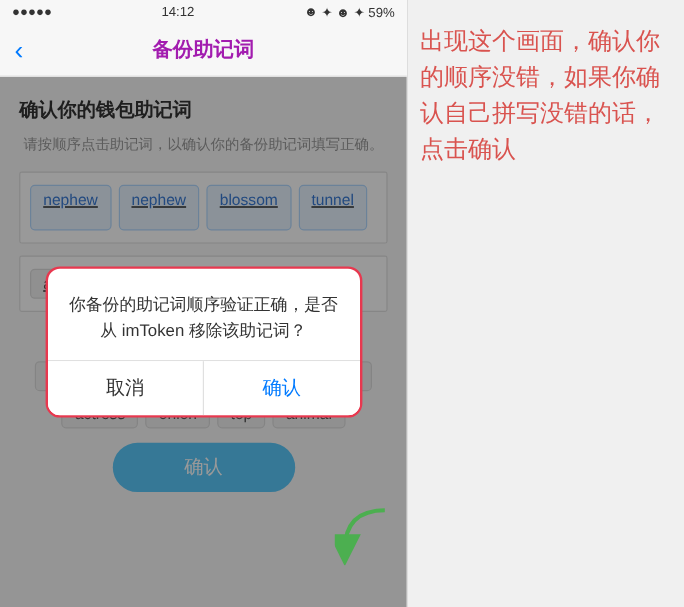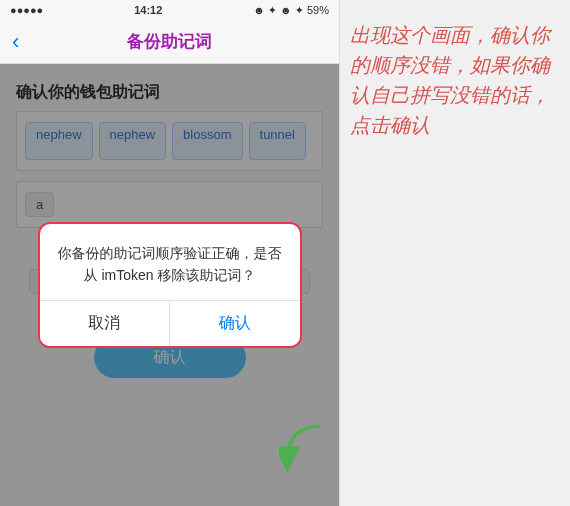--- a/index.html
+++ b/index.html
@@ -28,21 +28,21 @@
       background: #f7f7f7;
       height: 20px;
       display: flex;
       align-items: center;
       justify-content: space-between;
       padding: 0 10px;
       font-size: 11px;
       color: #333;
     }
     .status-left { display: flex; align-items: center; gap: 4px; }
-    .status-center { font-weight: 700; }
+    .status-center { font-weight: 400; }
     .status-right { display: flex; align-items: center; gap: 3px; }
 
     
     .nav-bar {
       background: #f7f7f7;
       height: 44px;
       display: flex;
       align-items: center;
       justify-content: center;
       position: relative;
@@ -90,20 +90,21 @@
     .words-area {
       background: #fff;
       border: 1px solid #e0e0e0;
       border-radius: 2px;
       padding: 10px 8px;
       min-height: 60px;
       display: flex;
       flex-wrap: wrap;
       gap: 6px;
       margin-bottom: 10px;
+      text-decoration: underline;
     }
 
     .word-chip {
       background: #e8f4ff;
       border: 1px solid #b3d9ff;
       border-radius: 4px;
       padding: 4px 10px;
       font-size: 13px;
       color: #3a7bd5;
       cursor: pointer;
@@ -211,21 +212,20 @@
       align-items: flex-start;
       justify-content: center;
       padding: 20px 10px 10px 10px;
     }
     .annotation-text {
       font-size: 20px;
       color: #d9534f;
       line-height: 1.5;
       font-weight: 500;
       text-align: left;
-      font-style: italic;
     }
   </style>
 </head>
 <body>
 
 <div class="phone-container">
 
   <div class="status-bar">
     <div class="status-left">
       <span>●●●●●</span>
@@ -238,20 +238,21 @@
     </div>
   </div>
 
   <div class="nav-bar">
     <div class="nav-back">‹</div>
     <div class="nav-title">备份助记词</div>
   </div>
 
   <div class="page-content">
     <div class="page-heading">确认你的钱包助记词</div>
+    <div class="page-subtitle">请按顺序点击助记词，以确认你的备份助记词填写正确。</div>
 
     <div class="words-area">
       <span class="word-chip">nephew</span>
       <span class="word-chip">nephew</span>
       <span class="word-chip">blossom</span>
       <span class="word-chip">tunnel</span>
     </div>
 
     <div class="words-area" style="min-height:36px;">
       <span class="word-chip light">a</span>

